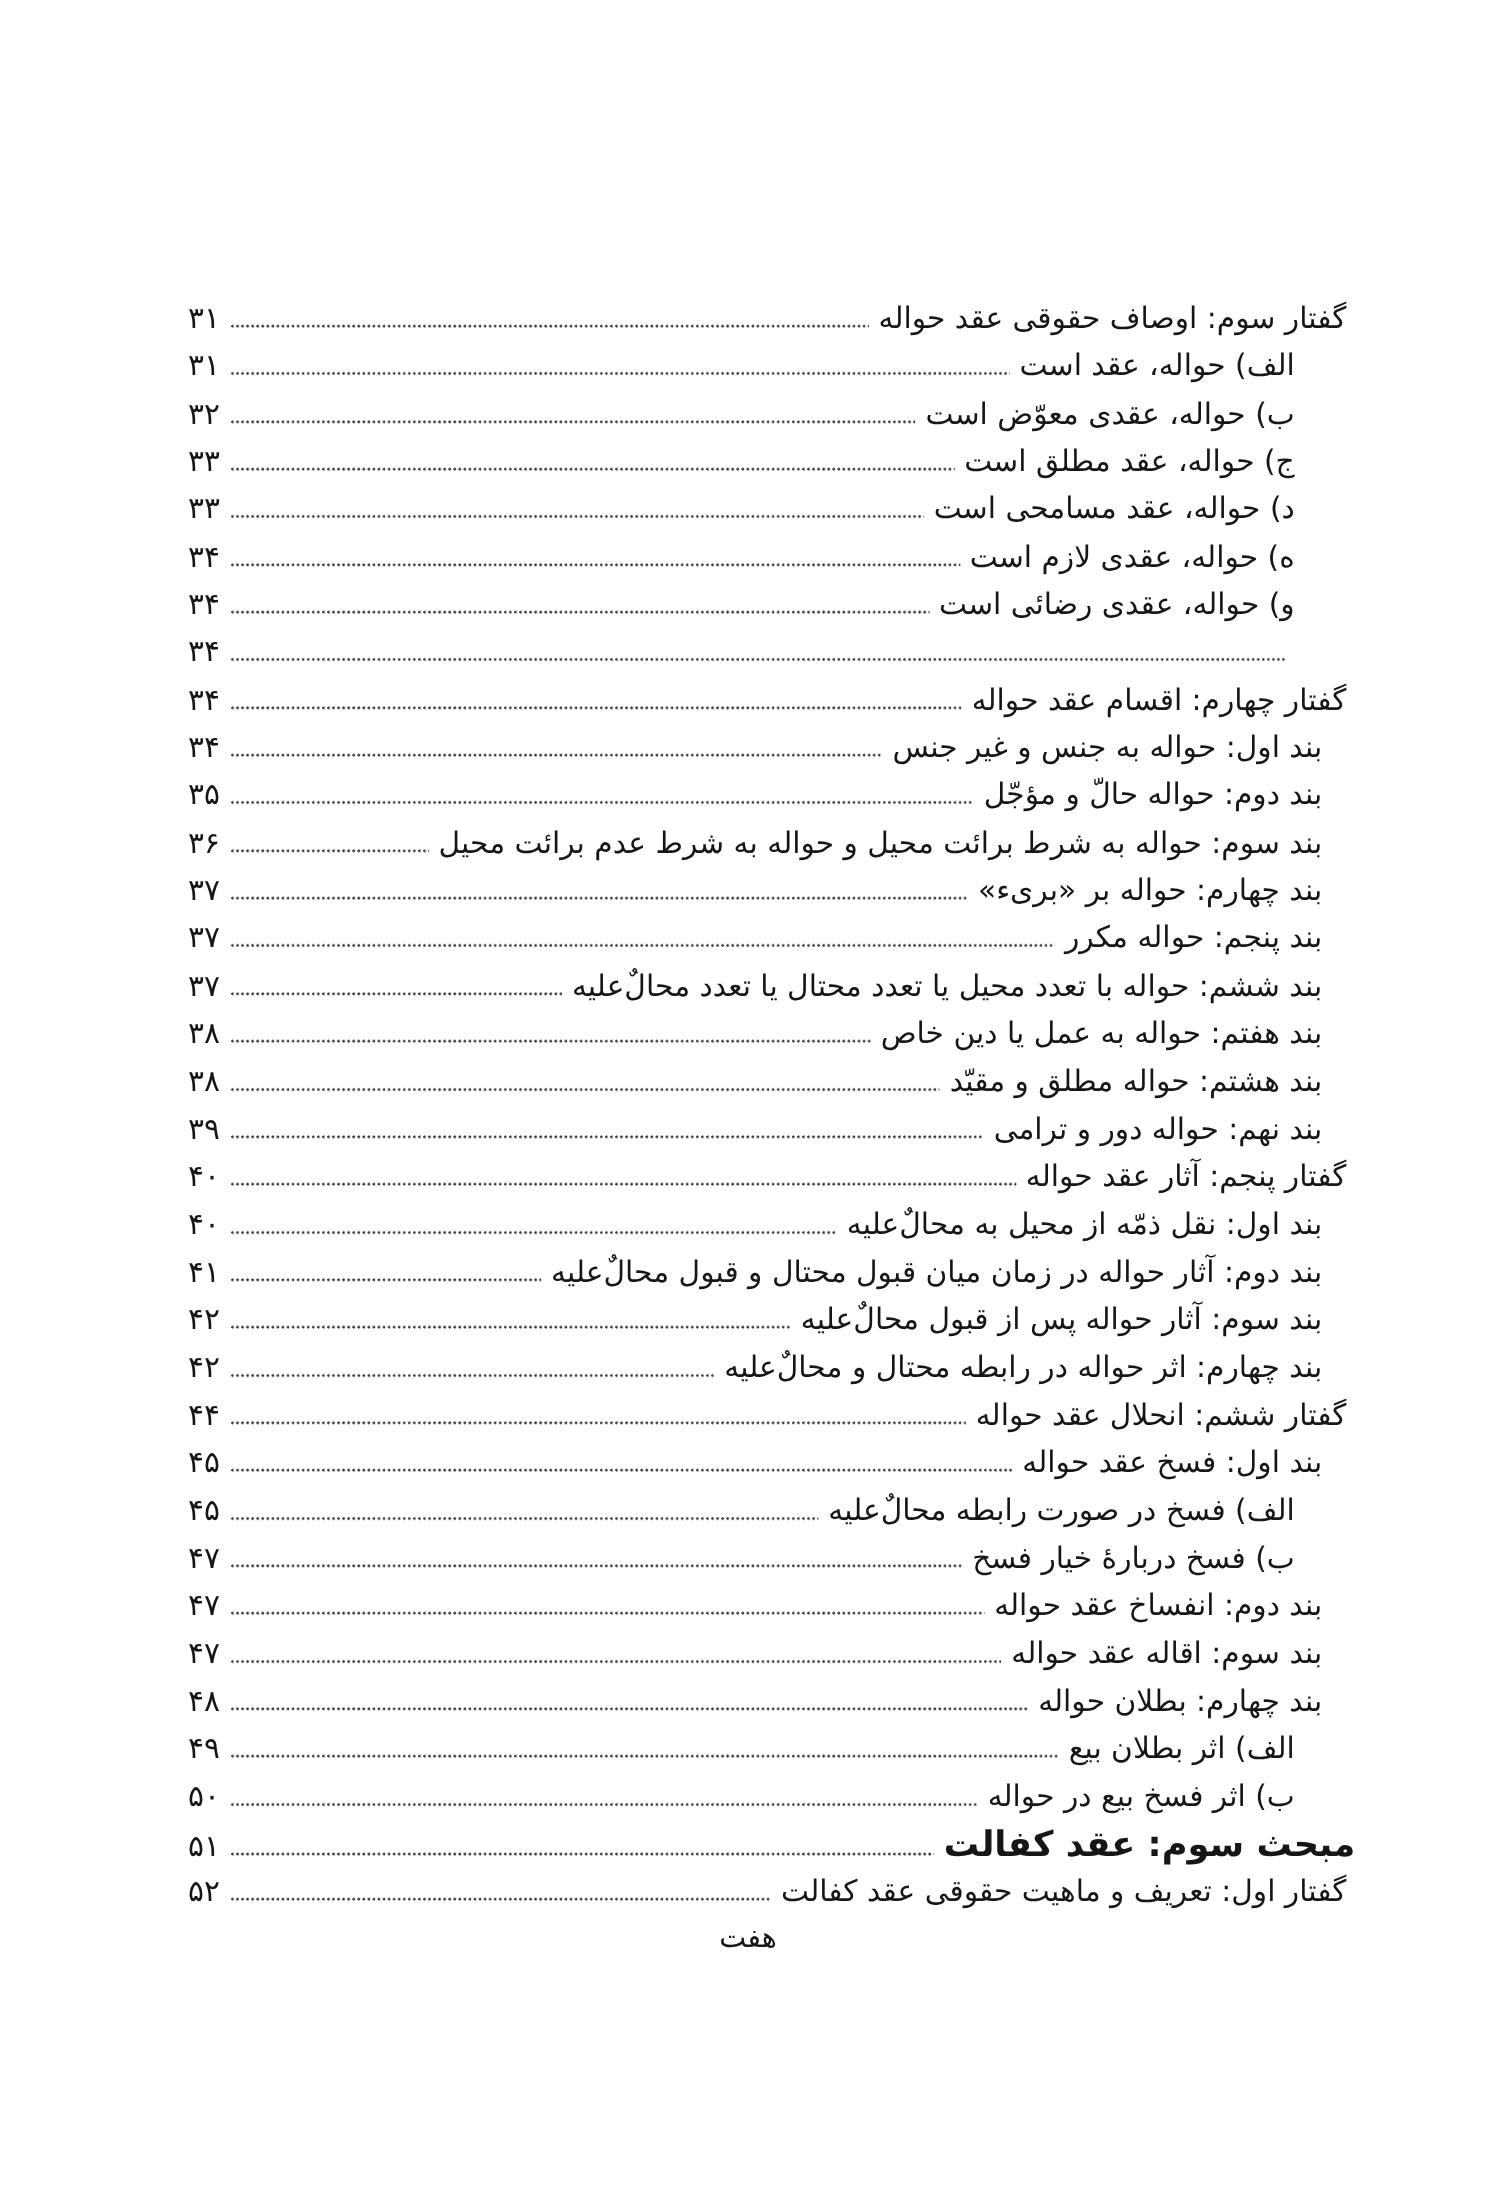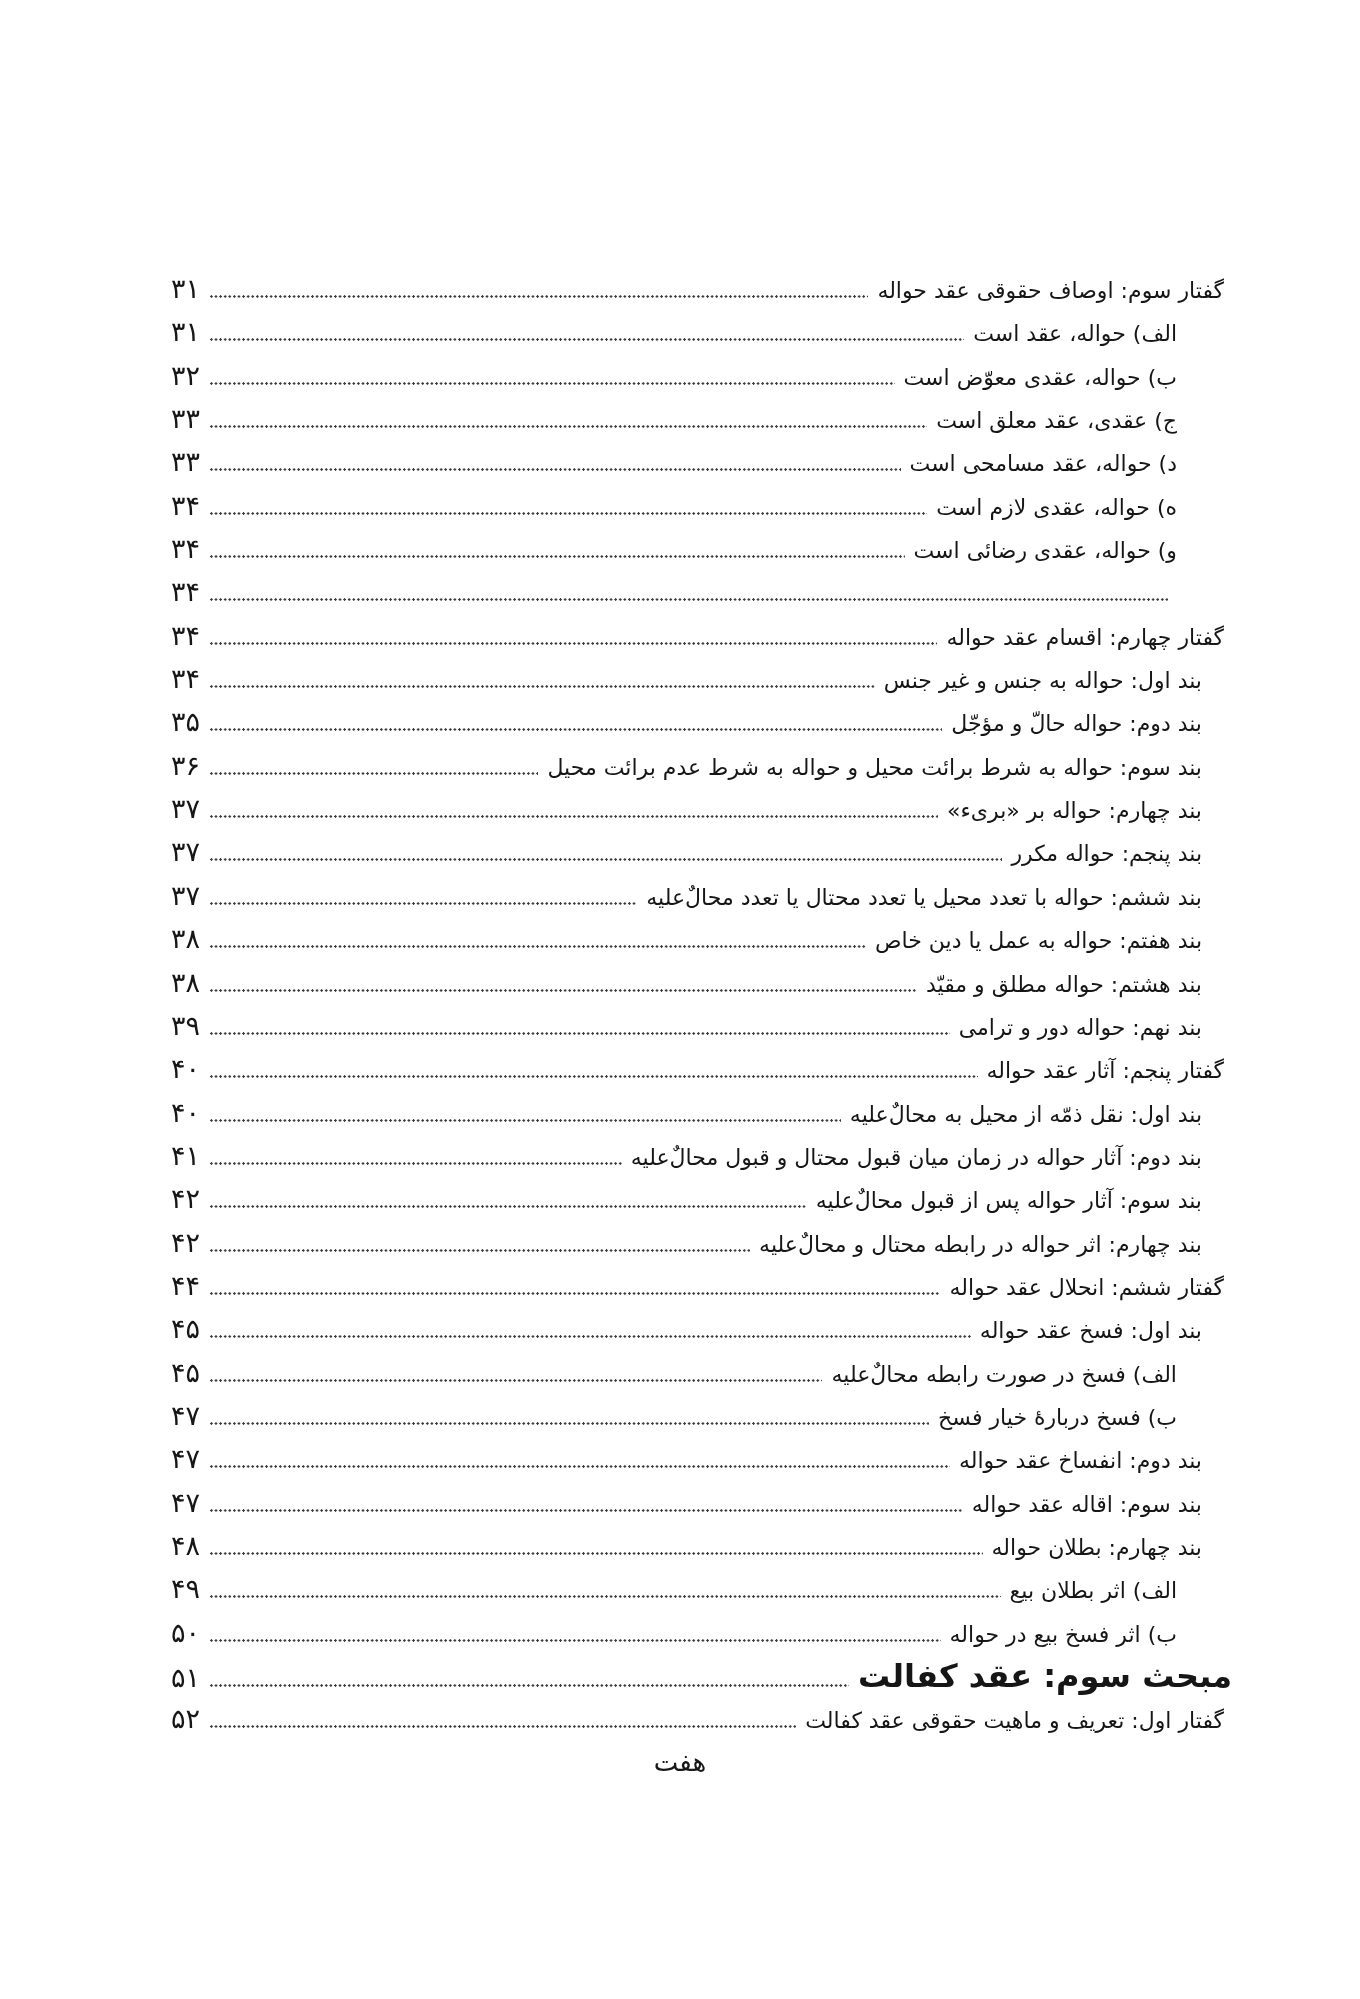--- a/index.html
+++ b/index.html
@@ -20,21 +20,21 @@
     direction:rtl;
   }
   .row{
     display:flex;align-items:baseline;
     height:43.35px;
     direction:rtl;
   }
   .row .title{
     white-space:nowrap;
     line-height:43.35px;
-    font-size:22px;
+    font-size:27px;
   }
   .row .leader{
     flex:1 1 auto;min-width:14px;height:3px;
     margin:0 9px 0 10px;
     background-image:radial-gradient(circle at 1.4px 1.5px,#3c3c3c 1.05px,transparent 1.4px);
     background-size:4.6px 3px;background-repeat:repeat-x;background-position:left bottom;
   }
   .row .pagenum{
     flex:0 0 50px;width:50px;
     text-align:right;direction:ltr;
@@ -68,21 +68,21 @@
     <span class="title">الف) حواله، عقد است</span>
     <span class="leader"></span>
     <span class="pagenum">۳۱</span>
   </div>
     <div class="row lv-alpha">
     <span class="title">ب) حواله، عقدی معوّض است</span>
     <span class="leader"></span>
     <span class="pagenum">۳۲</span>
   </div>
     <div class="row lv-alpha">
-    <span class="title">ج) عقدی، عقد معلق است</span>
+    <span class="title">ج) حواله، عقد مطلق است</span>
     <span class="leader"></span>
     <span class="pagenum">۳۳</span>
   </div>
     <div class="row lv-alpha">
     <span class="title">د) حواله، عقد مسامحی است</span>
     <span class="leader"></span>
     <span class="pagenum">۳۳</span>
   </div>
     <div class="row lv-alpha">
     <span class="title">ه) حواله، عقدی لازم است</span>

